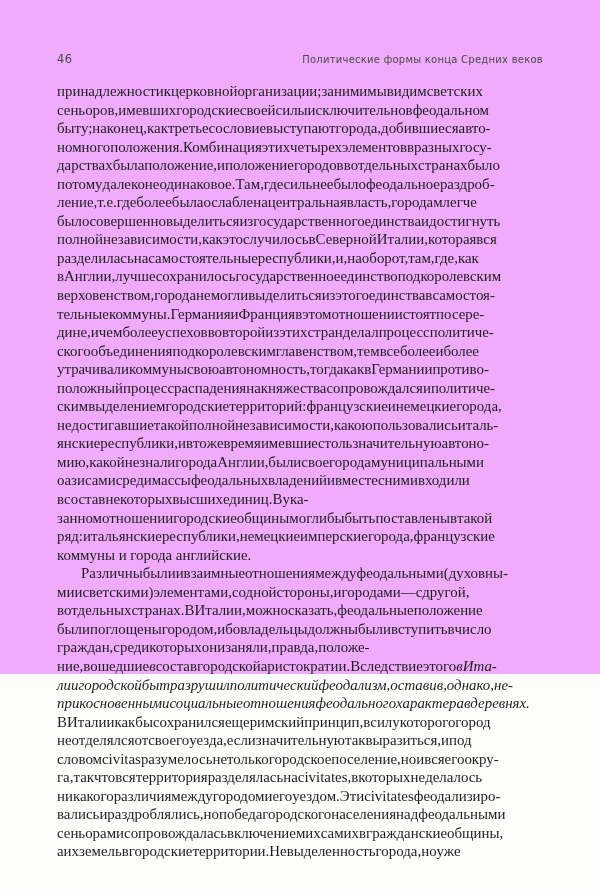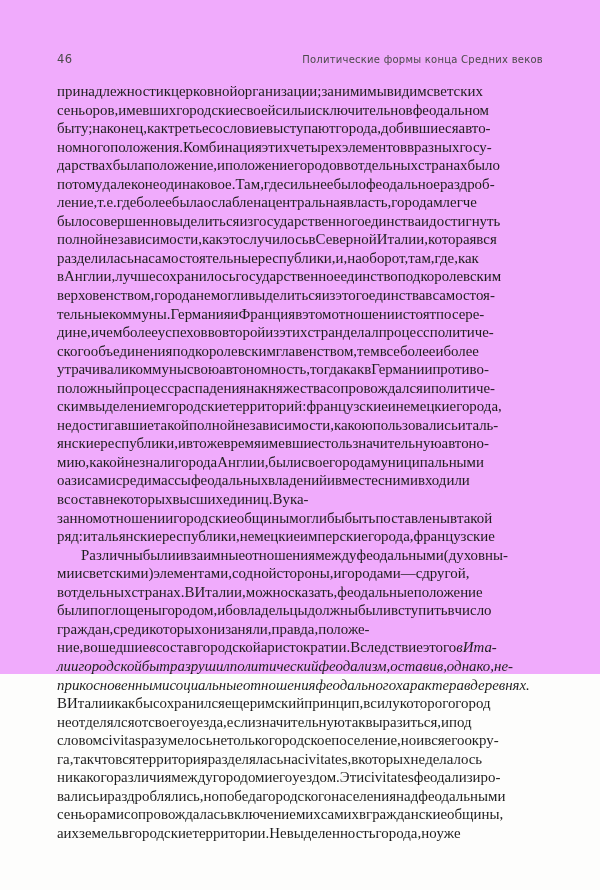--- a/index.html
+++ b/index.html
@@ -371,20 +371,21 @@
       </div>
       <div class="ln j">
         <span class="w">ряд:</span>
         <span class="w">итальянские</span>
         <span class="w">республики,</span>
         <span class="w">немецкие</span>
         <span class="w">имперские</span>
         <span class="w">города,</span>
         <span class="w">французские</span>
       </div>
+      <div class="ln last">коммуны и города английские.</div>
       <div class="ln j indent">
         <span class="w">Различны</span>
         <span class="w">были</span>
         <span class="w">и</span>
         <span class="w">взаимные</span>
         <span class="w">отношения</span>
         <span class="w">между</span>
         <span class="w">феодальными</span>
         <span class="w">(духовны-</span>
       </div>

